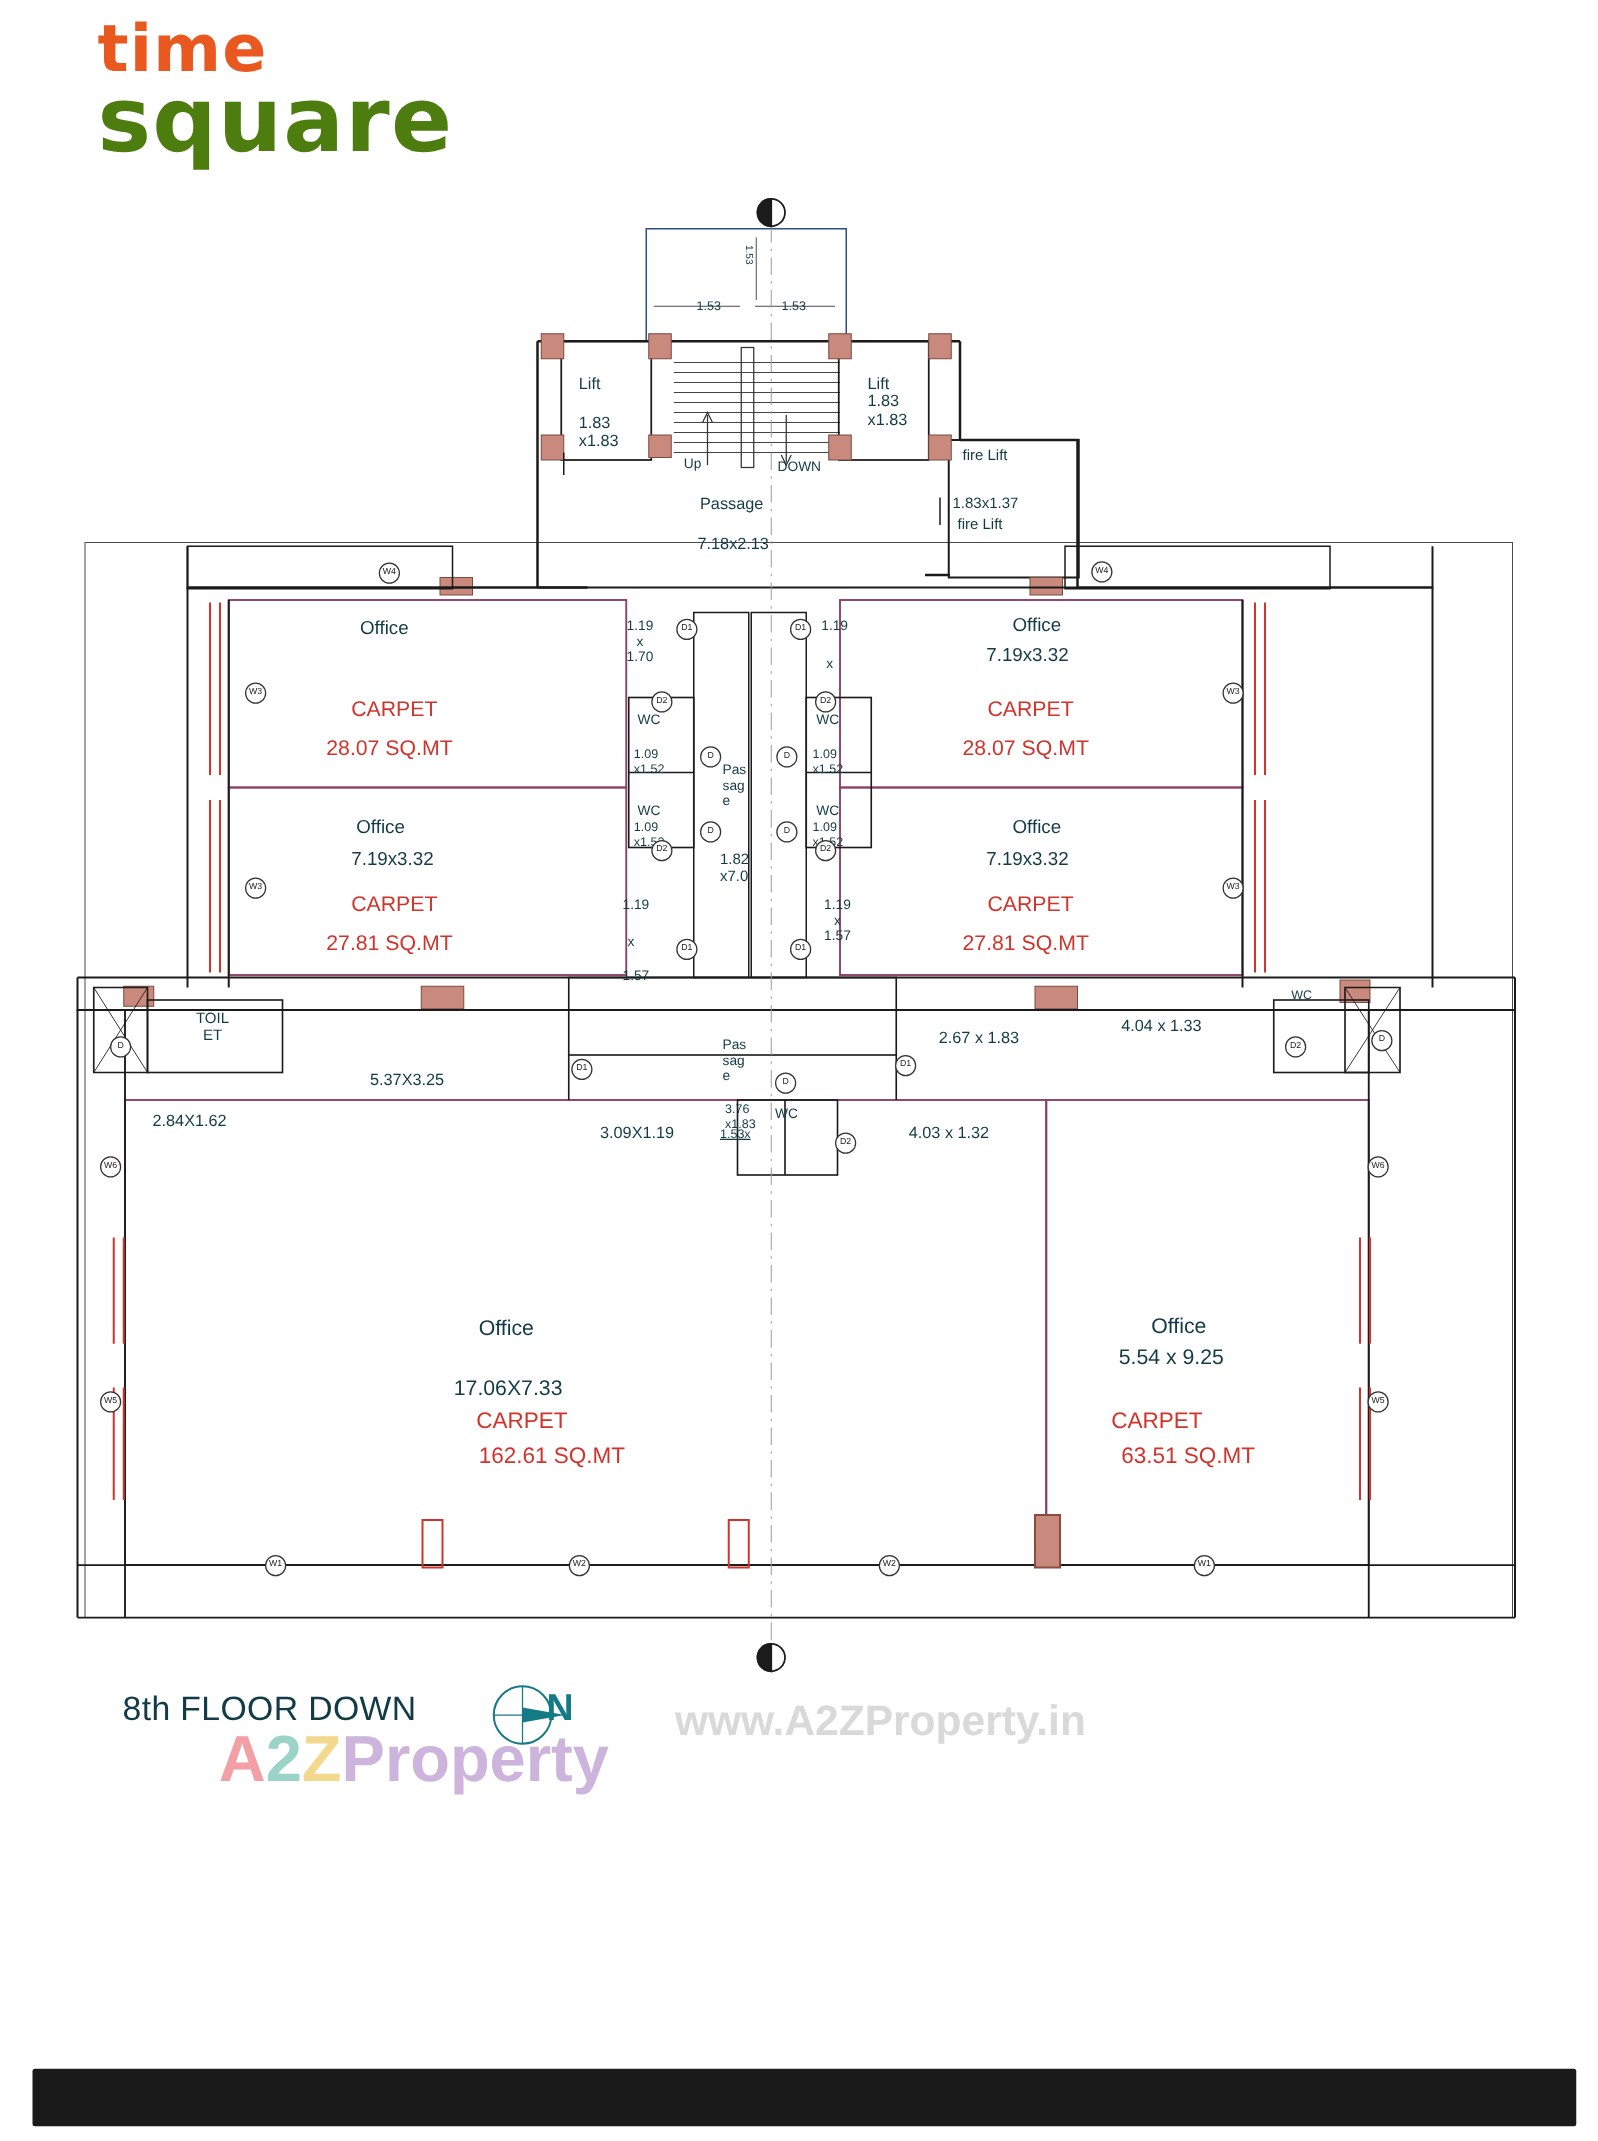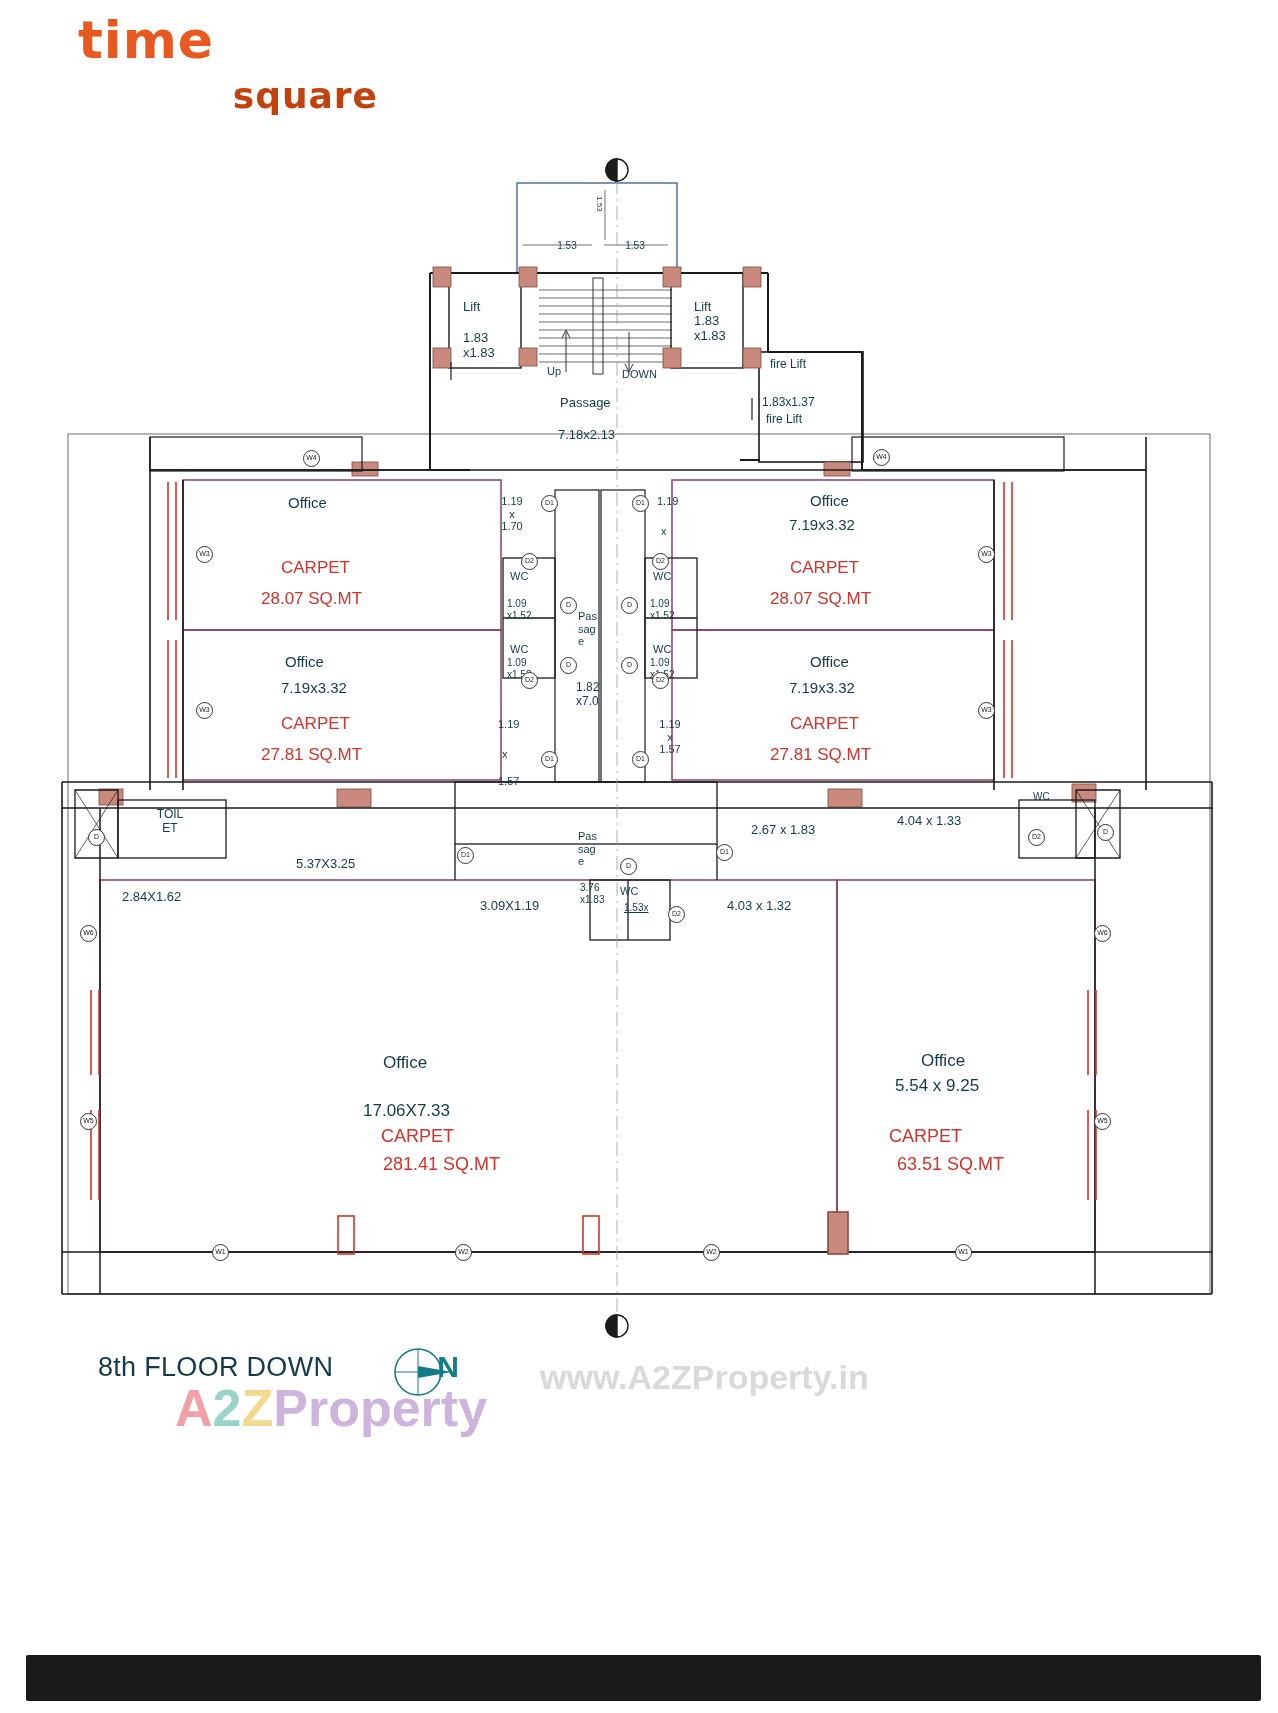--- a/index.html
+++ b/index.html
@@ -29,27 +29,26 @@
   #logo .logo-time {
     font-family: "DejaVu Sans", sans-serif;
     font-size: 52px;
     font-weight: bold;
     letter-spacing: 1px;
     color: #e8581f;
     line-height: 52px;
   }
   #logo .logo-square {
     font-family: "DejaVu Sans", sans-serif;
-    font-size: 36px;
+    font-size: 72px;
     font-weight: bold;
     letter-spacing: 1px;
-    color: #c2410c;
+    color: #4d7c0f;
     line-height: 56px;
     margin-top: 2px;
-    text-align: right;
   }
   
   #plan {
     position: absolute;
     left: 0;
     top: 0;
     width: 1278px;
     height: 1713px;
   }
   .lbl {
@@ -389,28 +388,28 @@
   <div class="lbl t12 center" style="left:148px; top:808px; width:44px;">TOIL
 ET</div>
   <div class="lbl t13" style="left:122px; top:890px;">2.84X1.62</div>
   <div class="lbl t13" style="left:296px; top:857px;">5.37X3.25</div>
   <div class="lbl t13" style="left:480px; top:899px;">3.09X1.19</div>
   <div class="lbl t13" style="left:751px; top:823px;">2.67 x 1.83</div>
   <div class="lbl t13" style="left:897px; top:814px;">4.04 x 1.33</div>
   <div class="lbl t13" style="left:727px; top:899px;">4.03 x 1.32</div>
   <div class="lbl t10" style="left:1033px; top:791px;">WC</div>
   <div class="lbl t11" style="left:620px; top:885px;">WC</div>
-  <div class="lbl t10" style="left:624px; top:902px;text-decoration:underline;">1.53x</div>
+  <div class="lbl t10" style="left:576px; top:902px;text-decoration:underline;">1.53x</div>
   <div class="lbl t10" style="left:580px; top:882px; width:30px;">3.76
 x1.83</div>
 
   <div class="lbl t17" style="left:383px; top:1053px;">Office</div>
   <div class="lbl t17" style="left:363px; top:1101px;">17.06X7.33</div>
   <div class="lbl red t18" style="left:381px; top:1126px;">CARPET</div>
-  <div class="lbl red t18" style="left:383px; top:1154px;">281.41 SQ.MT</div>
+  <div class="lbl red t18" style="left:383px; top:1154px;">162.61 SQ.MT</div>
 
   <div class="lbl t17" style="left:921px; top:1051px;">Office</div>
   <div class="lbl t17" style="left:895px; top:1076px;">5.54 x 9.25</div>
   <div class="lbl red t18" style="left:889px; top:1126px;">CARPET</div>
   <div class="lbl red t18" style="left:897px; top:1154px;">63.51 SQ.MT</div>
 
   <div id="tags">
       <div class="tag" style="left: 303px; top: 450px;">W4</div>
       <div class="tag" style="left: 873px; top: 449px;">W4</div>
       <div class="tag" style="left: 196px; top: 546px;">W3</div>

